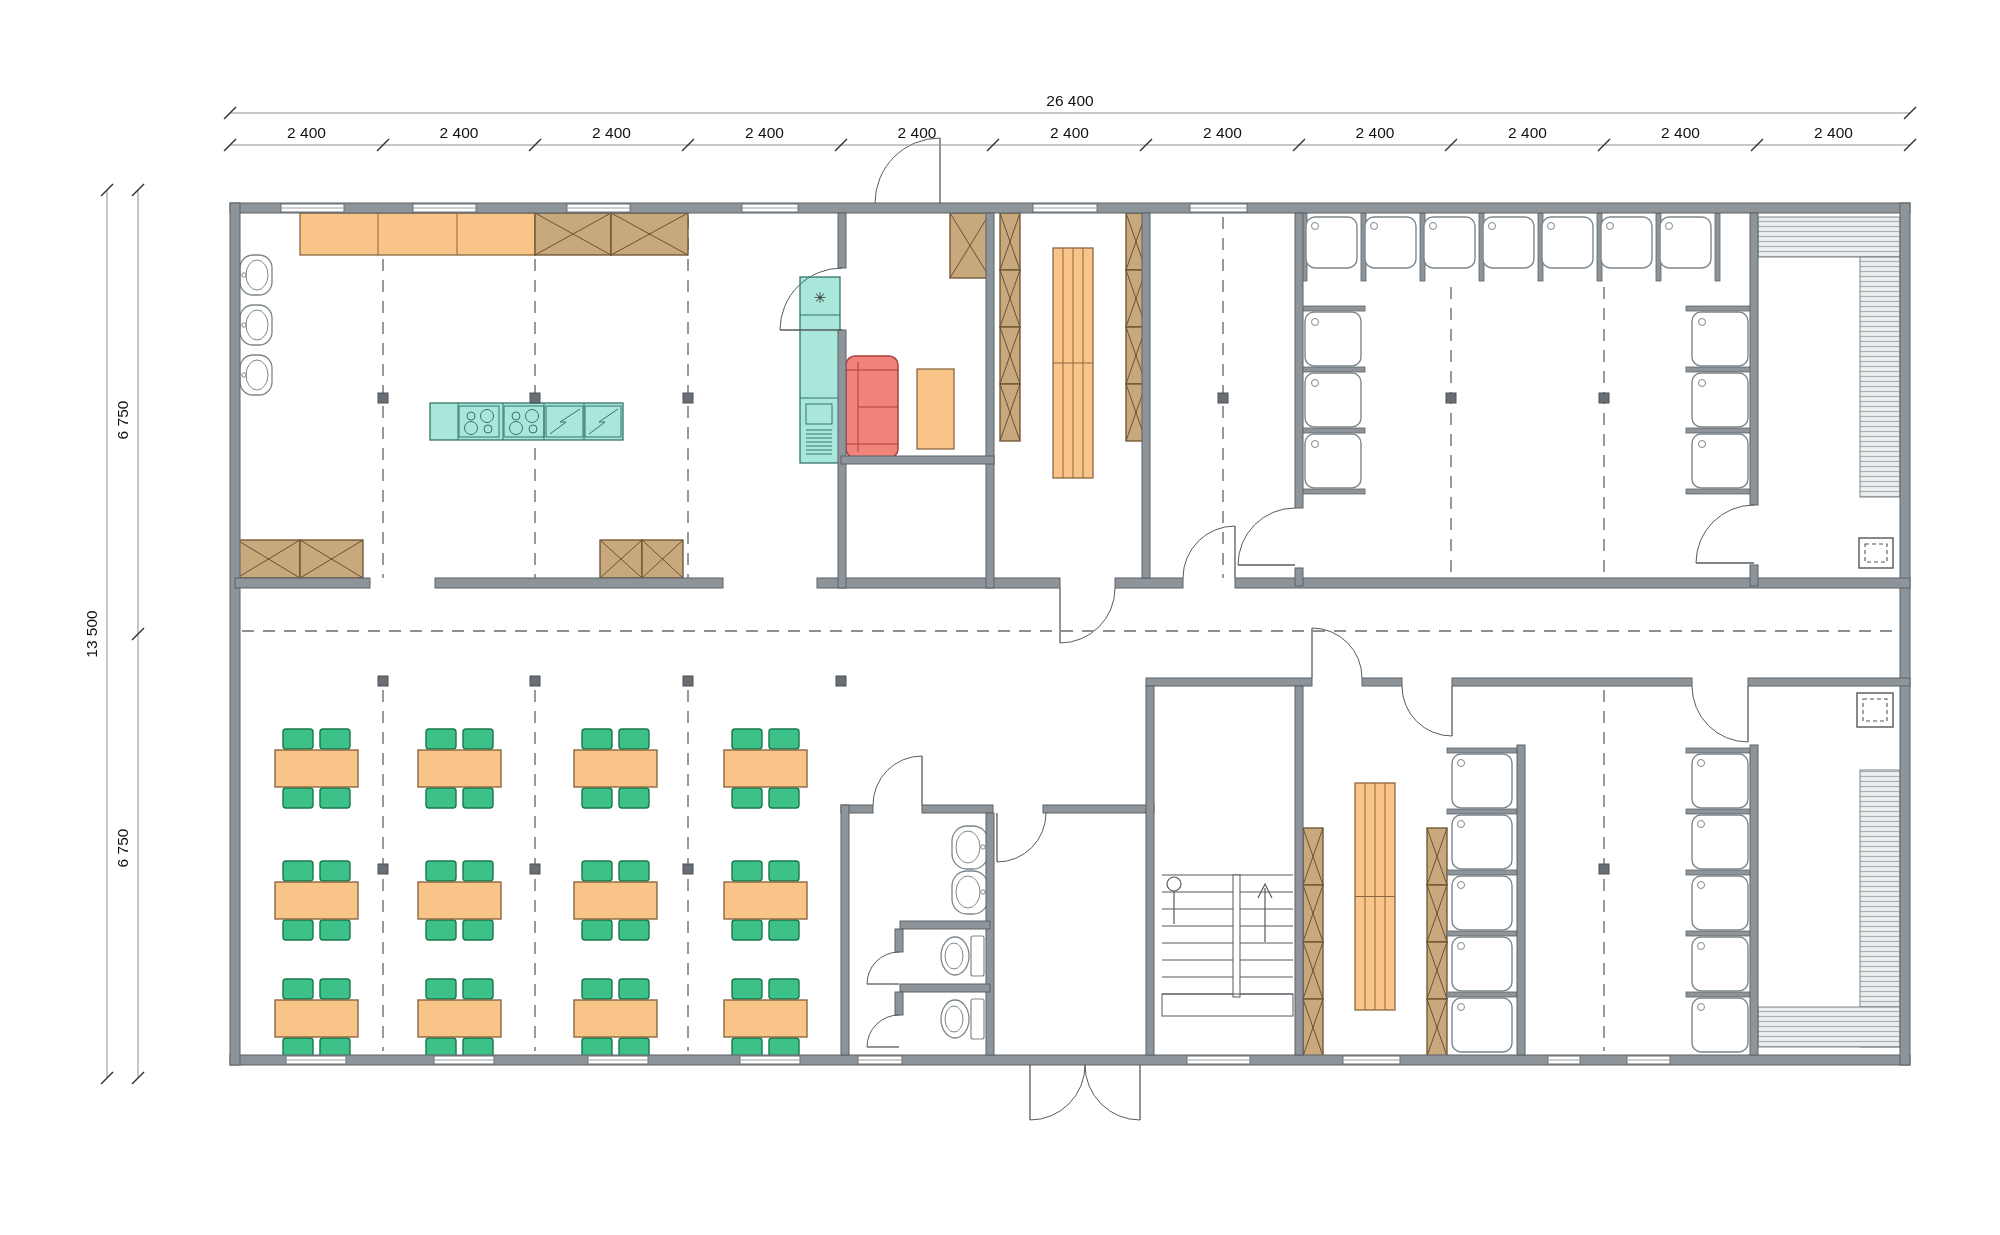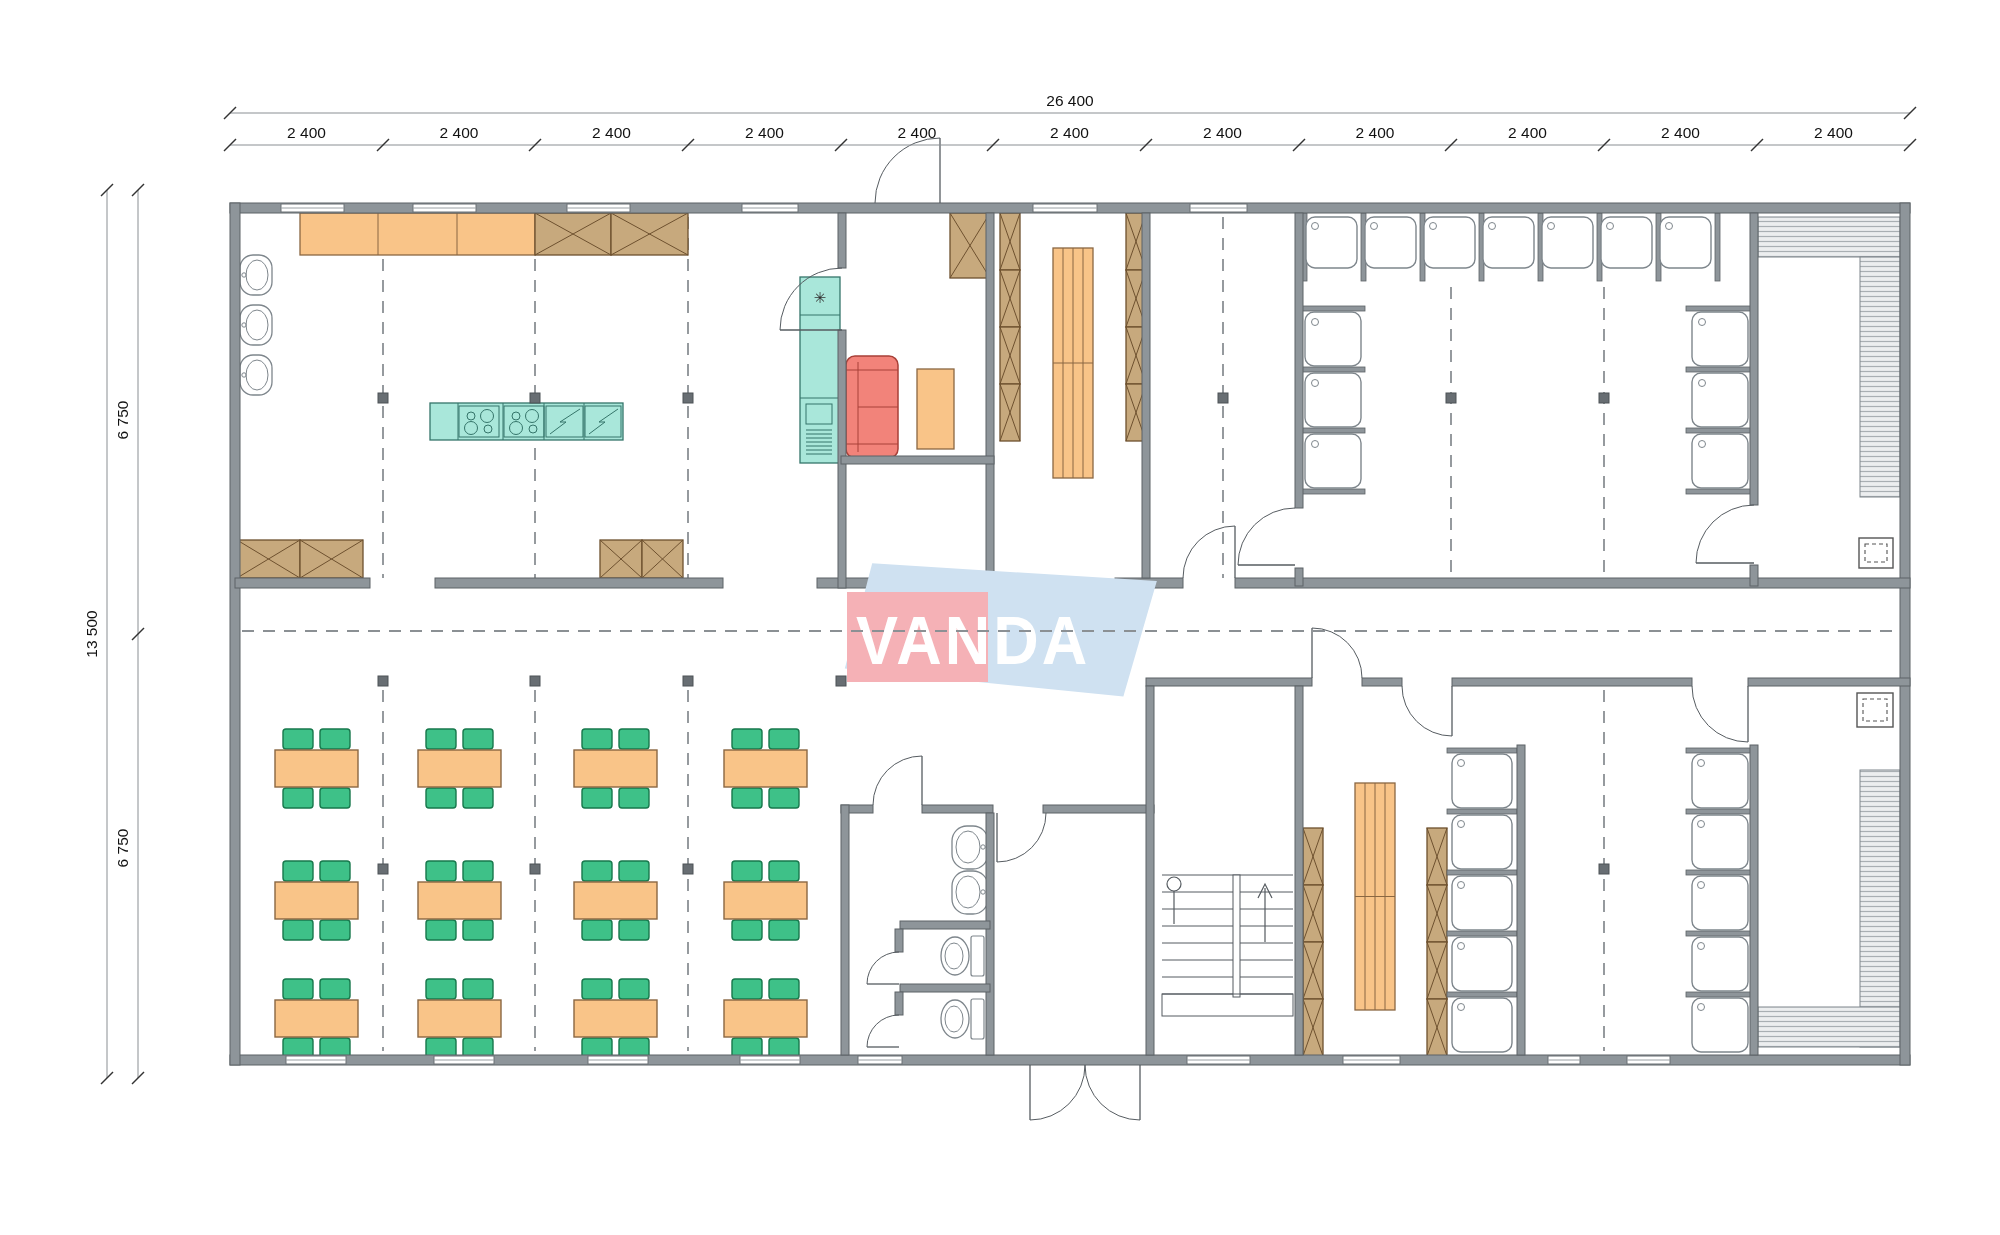--- a/index.html
+++ b/index.html
@@ -579,19 +579,14 @@
         <text x="97" y="634" font-size="15.5" fill="#111111" font-family="&quot;Liberation Sans&quot;,sans-serif" text-anchor="middle" transform="rotate(-90 97 634)">13 500</text>
         <line x1="138" y1="190" x2="138" y2="1078" stroke="#8a8f93" stroke-width="1"></line>
         <line x1="132" y1="196" x2="144" y2="184" stroke="#333" stroke-width="1.5"></line>
         <line x1="132" y1="640" x2="144" y2="628" stroke="#333" stroke-width="1.5"></line>
         <line x1="132" y1="1084" x2="144" y2="1072" stroke="#333" stroke-width="1.5"></line>
         <text x="128" y="420" font-size="15.5" fill="#111111" font-family="&quot;Liberation Sans&quot;,sans-serif" text-anchor="middle" transform="rotate(-90 128 420)">6 750</text>
         <text x="128" y="848" font-size="15.5" fill="#111111" font-family="&quot;Liberation Sans&quot;,sans-serif" text-anchor="middle" transform="rotate(-90 128 848)">6 750</text>
       </g>
     </svg>
 
-  <div class="wm">
-    <div class="wm-blue" style="background: rgb(207, 225, 241);"></div>
-    <div class="wm-red" style="background: rgb(245, 177, 182);"></div>
-    <div class="wm-text" style="color: rgb(255, 255, 255);">VANDA</div>
-  </div>
   <div class="axis-h"></div>
 </div>
 
 </body></html>

